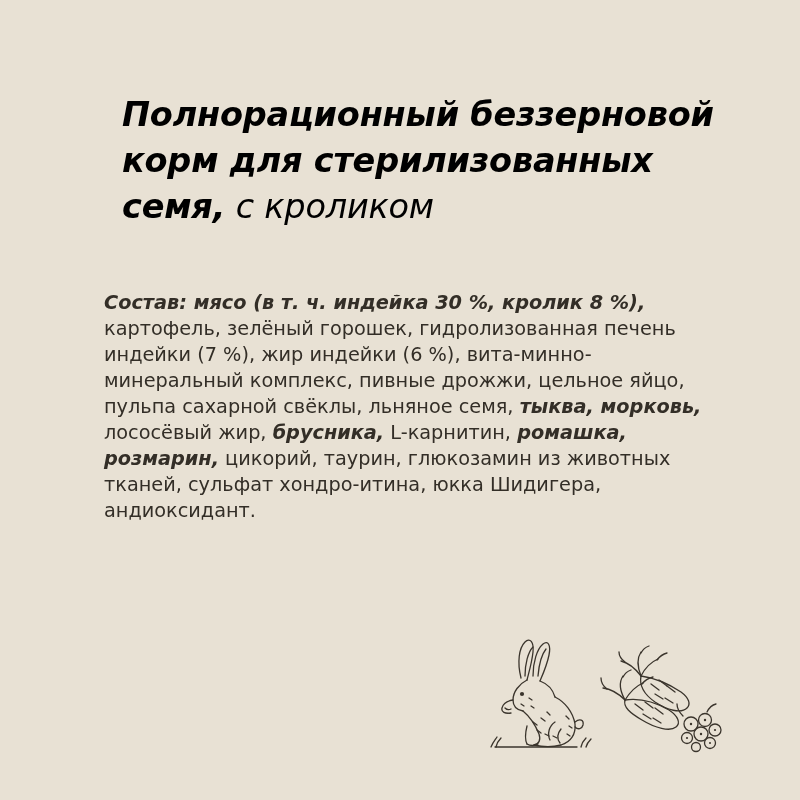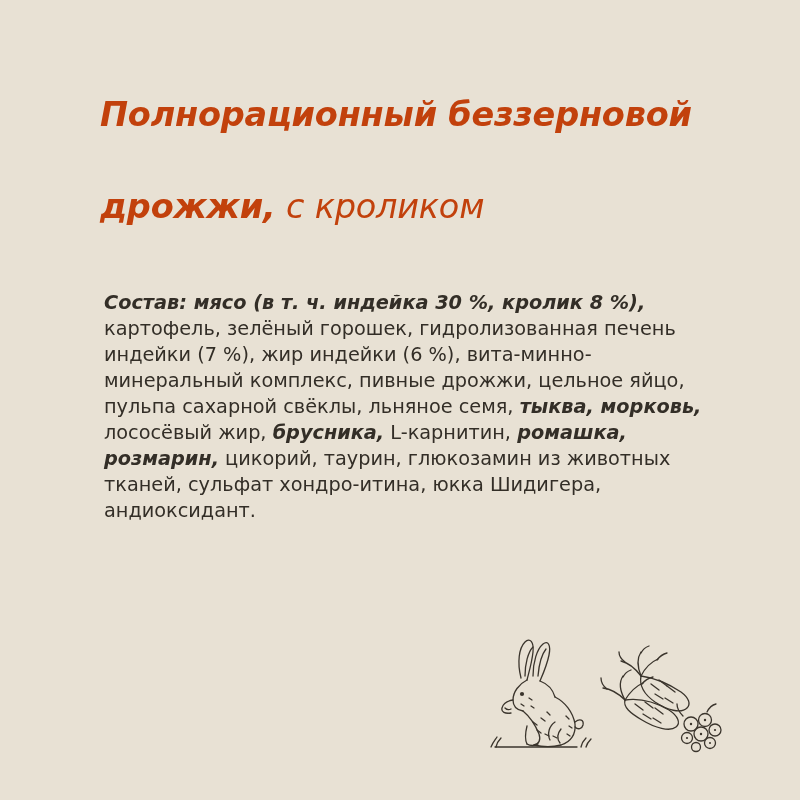--- a/index.html
+++ b/index.html
@@ -15,28 +15,28 @@
     overflow: hidden;
   }
   .page {
     position: relative;
     width: 800px;
     height: 800px;
     box-sizing: border-box;
   }
   .headline {
     position: absolute;
-    left: 100px;
+    left: 122px;
     top: 92px;
     width: 620px;
     font-family: "DejaVu Sans", sans-serif;
     font-size: 33.5px;
     line-height: 46px;
     letter-spacing: -0.2px;
-    color: #c2410c;
+    color: #000000;
   }
   .headline .bold-italic {
     font-weight: bold;
     font-style: italic;
   }
   .headline .light-italic {
     font-weight: normal;
     font-style: italic;
   }
   .composition {
@@ -65,22 +65,22 @@
   }
   .art svg { display: block; }
 </style>
 </head>
 <body>
 
 <div class="page">
 
   <div class="headline">
     <span class="bold-italic">Полнорационный беззерновой</span><br>
-    <br>
-    <span class="bold-italic">дрожжи,</span><span class="light-italic"> с кроликом</span>
+    <span class="bold-italic">корм для стерилизованных</span><br>
+    <span class="bold-italic">семя,</span><span class="light-italic"> с кроликом</span>
   </div>
 
   <div class="composition">
     <span class="bi">Состав:</span><span class="bi"> мясо (в т. ч. индейка 30 %, кролик 8 %),</span><span> картофель, зелёный горошек, гидролизованная печень индейки (7 %), жир индейки (6 %), вита-минно-минеральный комплекс, пивные дрожжи, цельное яйцо, пульпа сахарной свёклы, льняное семя, </span><span class="it">тыква, морковь,</span><span> лососёвый жир, </span><span class="it">брусника,</span><span> L-карнитин, </span><span class="it">ромашка, розмарин,</span><span> цикорий, таурин, глюкозамин из животных тканей, сульфат хондро-итина, юкка Шидигера, андиоксидант.</span>
   </div>
 
   <div class="art">
     <svg width="290" height="130" viewBox="0 0 290 130" fill="none" xmlns="http://www.w3.org/2000/svg">
       <g stroke="#3a342c" stroke-width="1.3" fill="none" stroke-linecap="round" stroke-linejoin="round">
 

